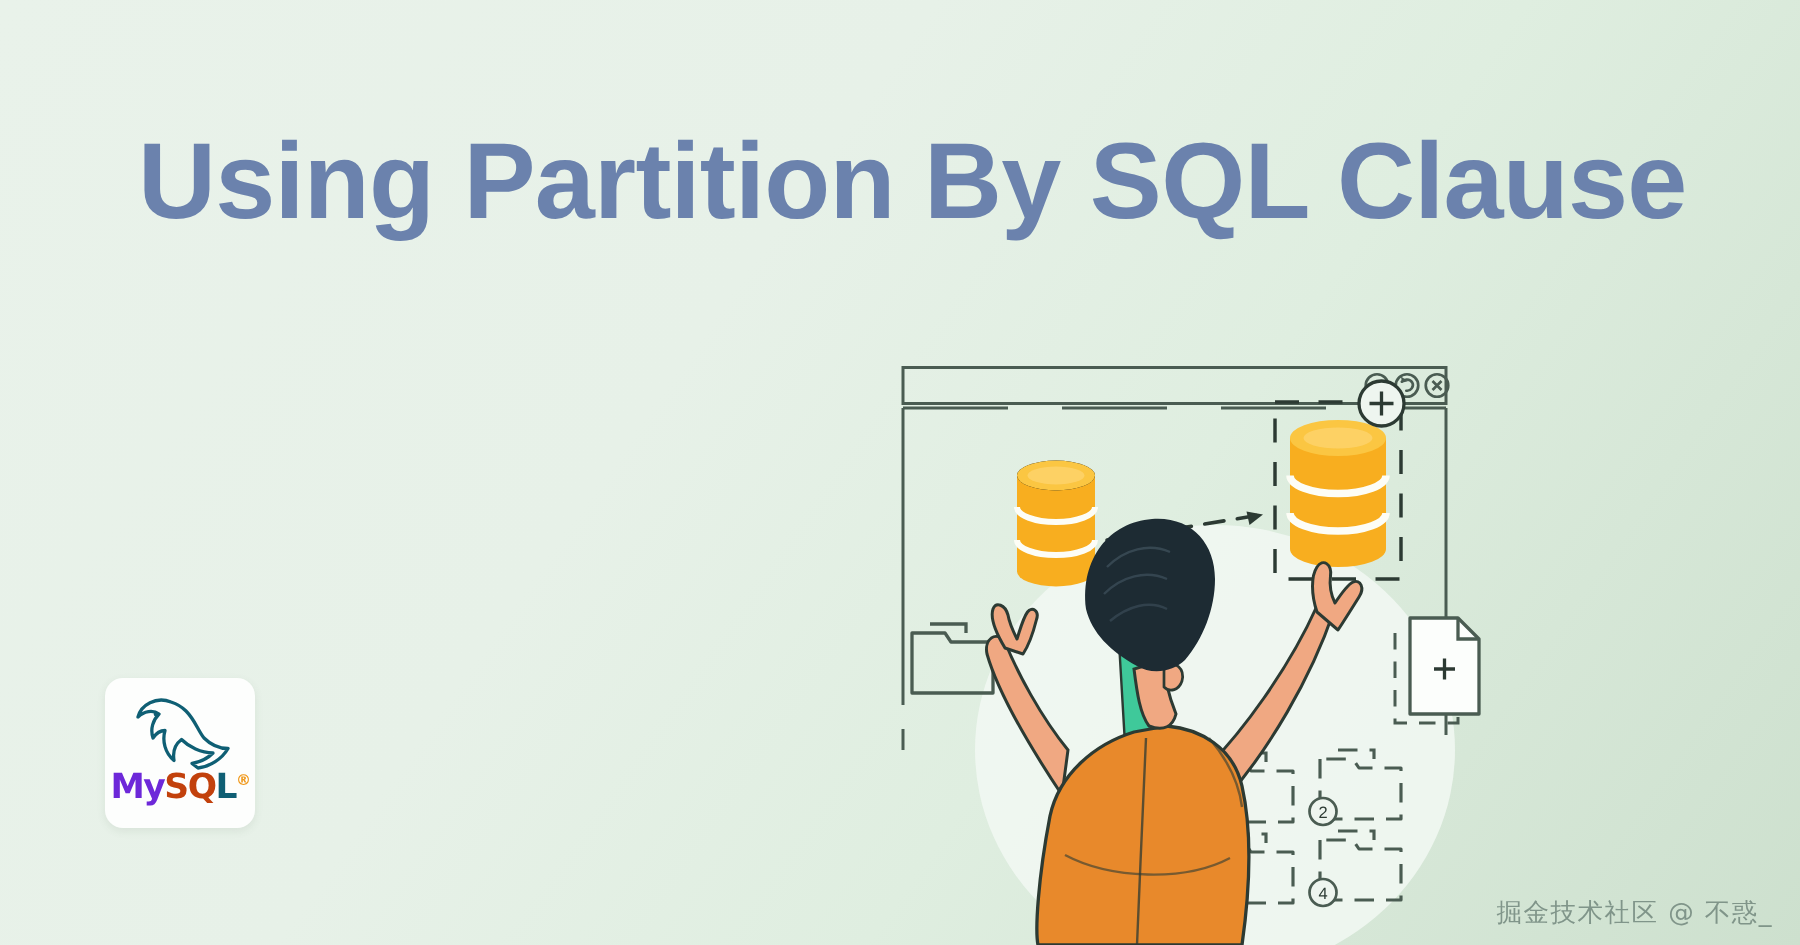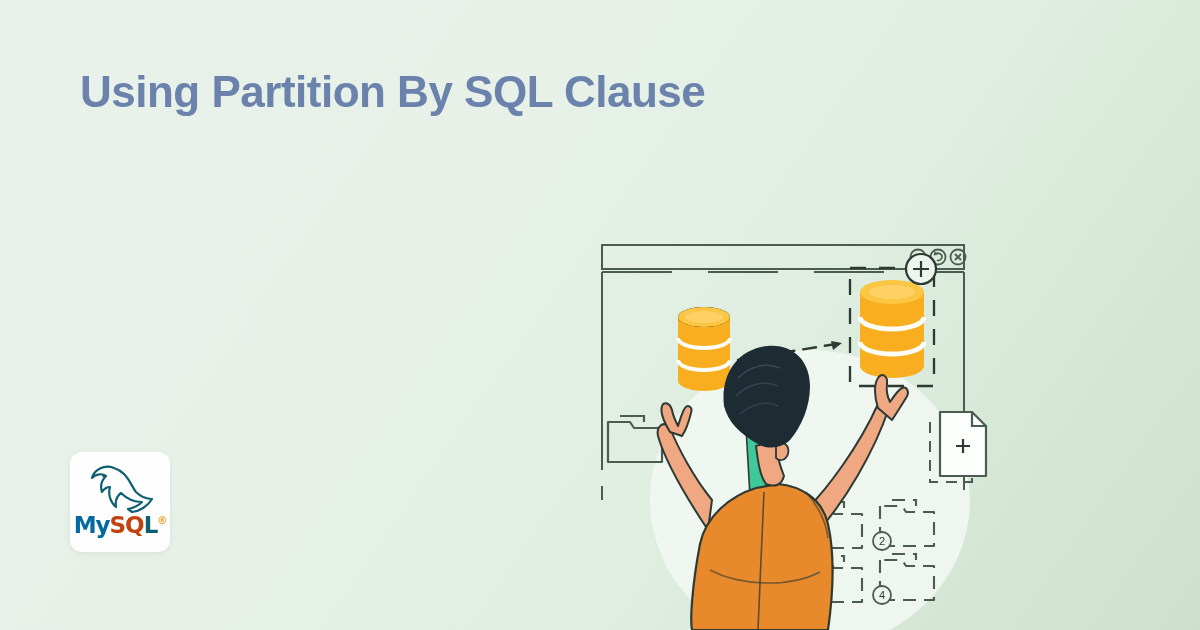--- a/index.html
+++ b/index.html
@@ -19,27 +19,27 @@
     height: 630px;
     overflow: hidden;
     background: linear-gradient(125deg, #e9f2ea 0%, #e7f1e8 38%, #dfeee0 62%, #cde0ce 100%);
   }
 
   
   .page-title {
     position: absolute;
     left: 76px;
     top: 60px;
-    font-size: 44px;
+    font-size: 72px;
     font-weight: bold;
     letter-spacing: -0.5px;
     color: #6b82ad;
     line-height: 1.25;
     white-space: nowrap;
-    margin: 4px;
+    margin: 16px;
   }
 
   
   .logo-card {
     position: absolute;
     left: 70px;
     top: 452px;
     width: 100px;
     height: 100px;
     background: #fdfefd;
@@ -58,21 +58,21 @@
     left: 0;
     top: 62px;
     width: 100px;
     text-align: center;
     font-size: 23px;
     font-weight: bold;
     font-family: "DejaVu Sans", sans-serif;
     letter-spacing: -1px;
     line-height: 1;
   }
-  .wordmark .my { color: #0369a1; }
+  .wordmark .my { color: #6d28d9; }
   .wordmark .sq { color: #c2410c; }
   .wordmark .l  { color: #0f5f74; }
   .wordmark .reg {
     color: #f0981a;
     font-size: 10px;
     vertical-align: super;
   }
 
   
   .illustration {
@@ -252,14 +252,15 @@
         <path d="M164 206 C160 172, 180 148, 208 146 C234 144, 250 162, 250 186
                  C250 206, 242 226, 230 240 C222 248, 208 250, 198 244
                  C180 234, 168 222, 164 206 Z" fill="#1d2b33"></path>
         <path d="M178 178 C190 166, 206 162, 220 168" fill="none" stroke="#3b4c57" stroke-width="1.6" opacity="0.85"></path>
         <path d="M176 196 C188 184, 204 180, 218 186" fill="none" stroke="#3b4c57" stroke-width="1.6" opacity="0.8"></path>
         <path d="M180 214 C192 204, 206 200, 218 206" fill="none" stroke="#3b4c57" stroke-width="1.6" opacity="0.7"></path>
       </g>
     </svg>
   </div>
 
+  <div class="watermark">掘金技术社区 @ 不惑_</div>
 
 </div>
 
 </body></html>

